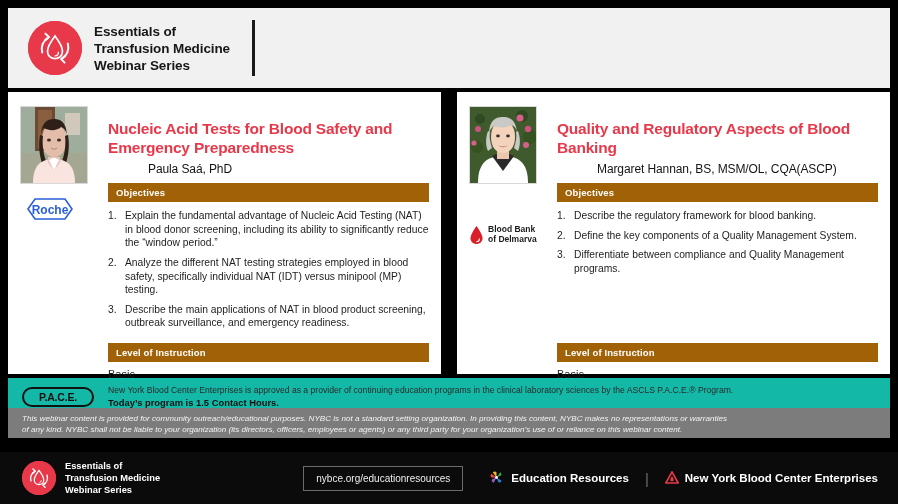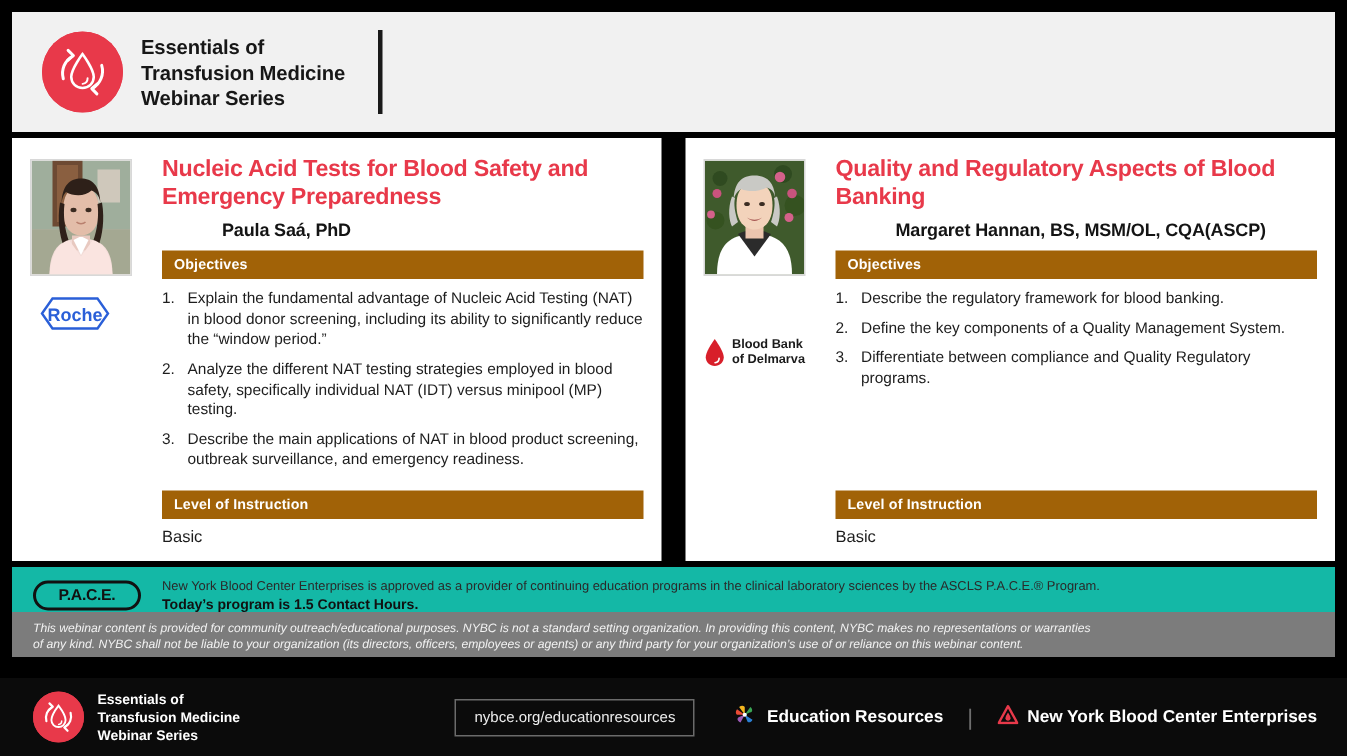--- a/index.html
+++ b/index.html
@@ -63,27 +63,27 @@
   }
   .headshot svg { display: block; }
   .sponsor { margin-top: 12px; width: 74px; }
   .roche-badge {
     width: 60px; height: 26px; position: relative;
   }
   .bbd-logo { display: flex; align-items: flex-start; gap: 4px; margin-top: 41px; }
   .bbd-text {
     font-size: 8.5px; font-weight: bold; line-height: 1.15; color: #1b1b1b;
   }
-  .card-body { flex: 1 1 auto; padding-left: 10px; padding-top: 2px; min-width: 0; }
+  .card-body { flex: 1 1 auto; padding-left: 10px; padding-top: 2px; min-width: 0; margin-top: 16px; }
   .sess-title {
     color: #e8394a; font-size: 15.5px; font-weight: bold;
     line-height: 1.2; letter-spacing: -0.2px;
   }
   .sess-speaker {
-    color: #141414; font-size: 12px; font-weight: bold;
+    color: #141414; font-size: 12px; font-weight: normal;
     margin-top: 5px; letter-spacing: -0.1px; padding-left: 40px;
   }
   .redbar {
     background: #a16207; color: #fff;
     font-size: 9.5px; font-weight: bold;
     padding: 4px 8px; margin-top: 7px;
     letter-spacing: 0.1px;
   }
   .obj-list { margin: 7px 0 0 0; padding: 0; list-style: none; }
   .obj-list li {
@@ -291,21 +291,21 @@
           <li>
             <span class="obj-num">1.</span>
             <span class="obj-txt">Describe the regulatory framework for blood banking.</span>
           </li>
           <li>
             <span class="obj-num">2.</span>
             <span class="obj-txt">Define the key components of a Quality Management System.</span>
           </li>
           <li>
             <span class="obj-num">3.</span>
-            <span class="obj-txt">Differentiate between compliance and Quality Regulatory programs.</span>
+            <span class="obj-txt">Differentiate between compliance and Quality Management programs.</span>
           </li>
         </ul>
         <div class="card-spacer"></div>
         <div class="redbar">Level of Instruction</div>
         <div class="level-value">Basic</div>
       </div>
     </div>
   </div>
 
   <div class="pace">

